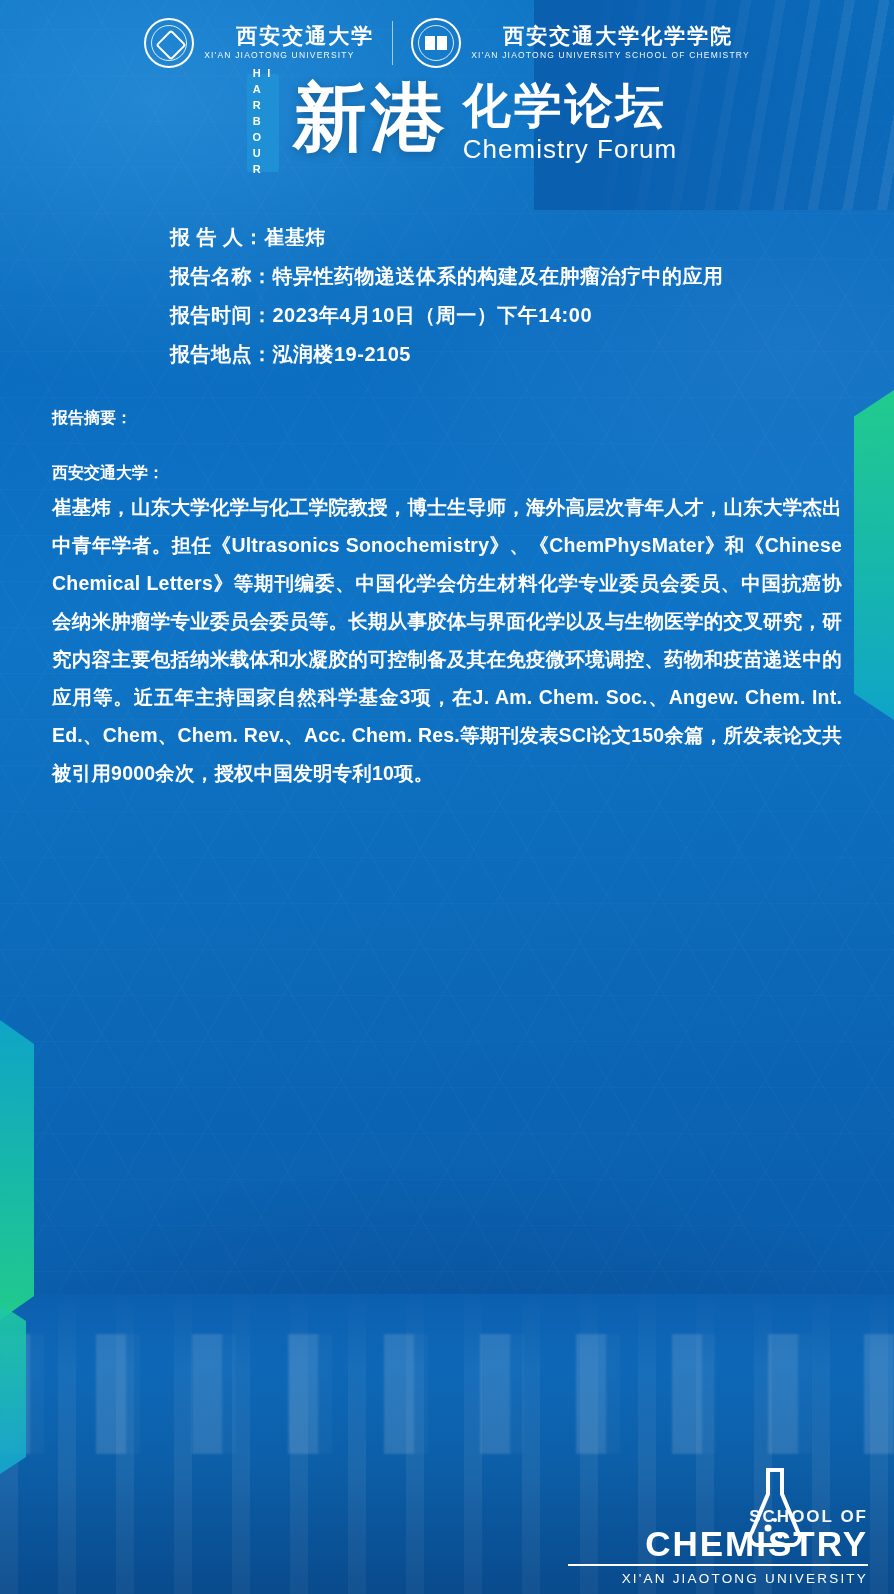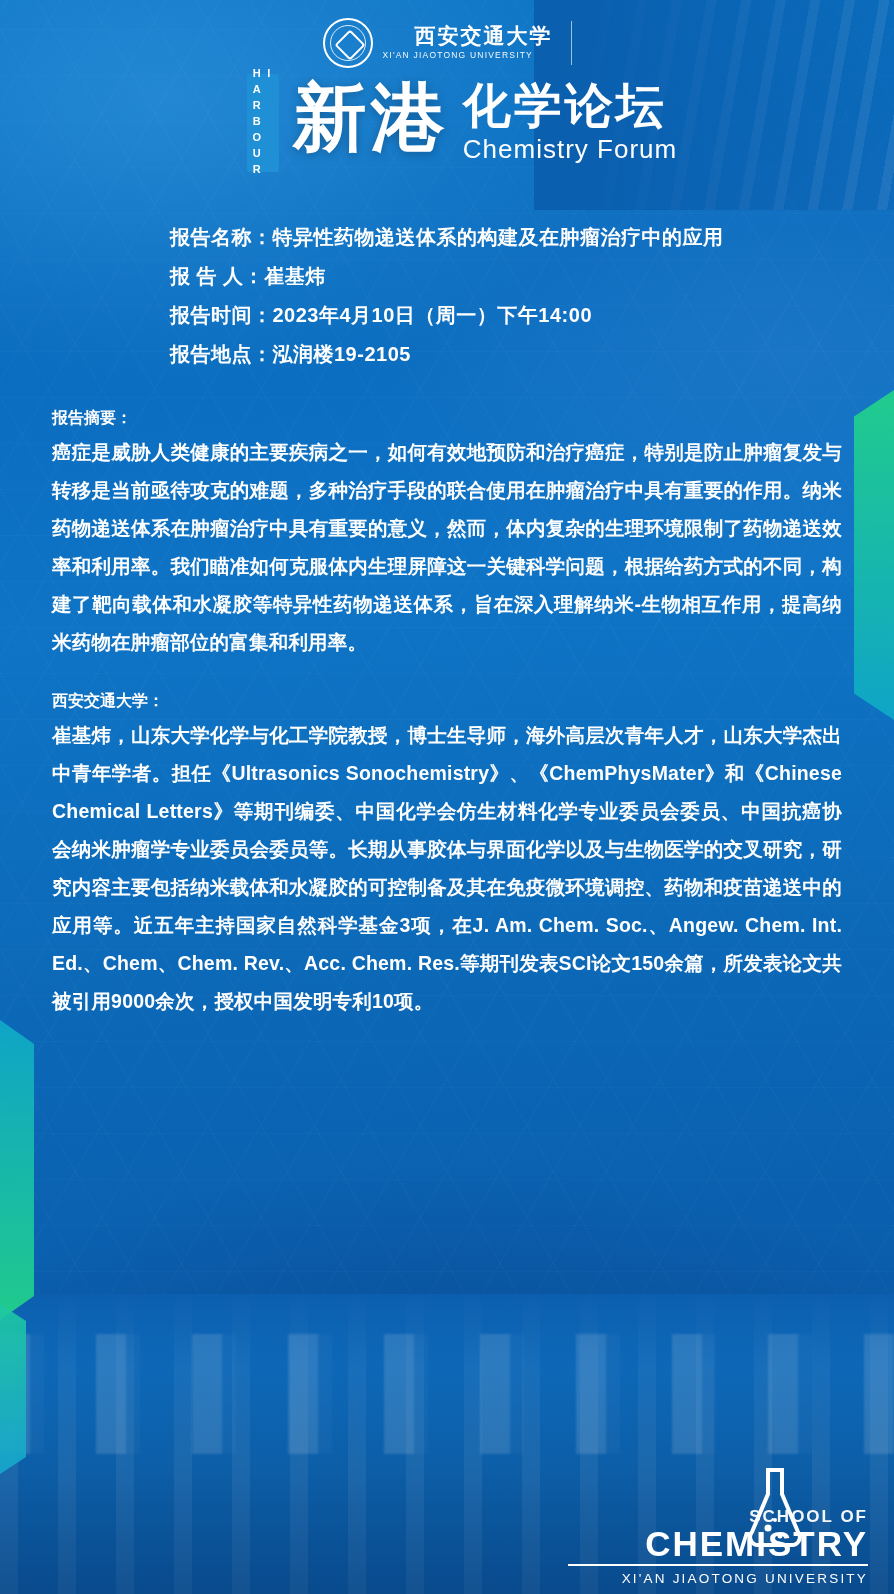--- a/index.html
+++ b/index.html
@@ -160,50 +160,56 @@
   <div class="header">
     <div class="logos">
       <div class="logo-block">
         <div class="seal"></div>
         <div class="uni-name">
           <div class="uni-cn">西安交通大学</div>
           <div class="uni-en">XI'AN JIAOTONG UNIVERSITY</div>
         </div>
       </div>
       <div class="divider-v"></div>
+      <div class="logo-block">
+        <div class="seal book"></div>
+        <div class="uni-name">
+          <div class="uni-cn">西安交通大学化学学院</div>
+          <div class="uni-en">XI'AN JIAOTONG UNIVERSITY  SCHOOL OF CHEMISTRY</div>
+        </div>
+      </div>
     </div>
 
     <div class="title-row">
       <div class="iharbour">I HARBOUR</div>
       <div class="bigcn">新港</div>
       <div>
         <div class="forum-cn">化学论坛</div>
         <div class="forum-en">Chemistry Forum</div>
       </div>
     </div>
   </div>
 
   <div class="info">
     <div class="info-line">
+      <span class="k">报 告 人：</span><span>崔基炜</span>
+    </div>
+    <div class="info-line">
       <span class="k">报告名称：</span><span>特异性药物递送体系的构建及在肿瘤治疗中的应用</span>
-    </div>
-    <div class="info-line">
-      <span class="k">报 告 人：</span><span>崔基炜</span>
     </div>
     <div class="info-line">
       <span class="k">报告时间：</span><span>2023年4月10日（周一）下午14:00</span>
     </div>
     <div class="info-line">
       <span class="k">报告地点：</span><span>泓润楼19-2105</span>
     </div>
   </div>
 
   <div class="body">
     <div class="sec-title">报告摘要：</div>
-    <div class="para">癌症是威胁人类健康的主要疾病之一，如何有效地预防和治疗癌症，特别是防止肿瘤复发与转移是当前亟待攻克的难题，多种治疗手段的联合使用在肿瘤治疗中具有重要的作用。纳米药物递送体系在肿瘤治疗中具有重要的意义，然而，体内复杂的生理环境限制了药物递送效率和利用率。我们瞄准如何克服体内生理屏障这一关键科学问题，根据给药方式的不同，构建了靶向载体和水凝胶等特异性药物递送体系，旨在深入理解纳米-生物相互作用，提高纳米药物在肿瘤部位的富集和利用率。</div>
 
     <div class="gap"></div>
 
     <div class="sec-title">西安交通大学：</div>
     <div class="para">崔基炜，山东大学化学与化工学院教授，博士生导师，海外高层次青年人才，山东大学杰出中青年学者。担任《Ultrasonics Sonochemistry》、《ChemPhysMater》和《Chinese Chemical Letters》等期刊编委、中国化学会仿生材料化学专业委员会委员、中国抗癌协会纳米肿瘤学专业委员会委员等。长期从事胶体与界面化学以及与生物医学的交叉研究，研究内容主要包括纳米载体和水凝胶的可控制备及其在免疫微环境调控、药物和疫苗递送中的应用等。近五年主持国家自然科学基金3项，在J. Am. Chem. Soc.、Angew. Chem. Int. Ed.、Chem、Chem. Rev.、Acc. Chem. Res.等期刊发表SCI论文150余篇，所发表论文共被引用9000余次，授权中国发明专利10项。</div>
   </div>
 
   <div class="flask">
     <svg viewBox="0 0 62 86" width="62" height="86" aria-hidden="true">
       <path d="M24 4 h14 v24 l16 38 a8 8 0 0 1 -7 13 H15 a8 8 0 0 1 -7 -13 L24 28 Z" fill="none" stroke="#ffffff" stroke-width="4"></path>

